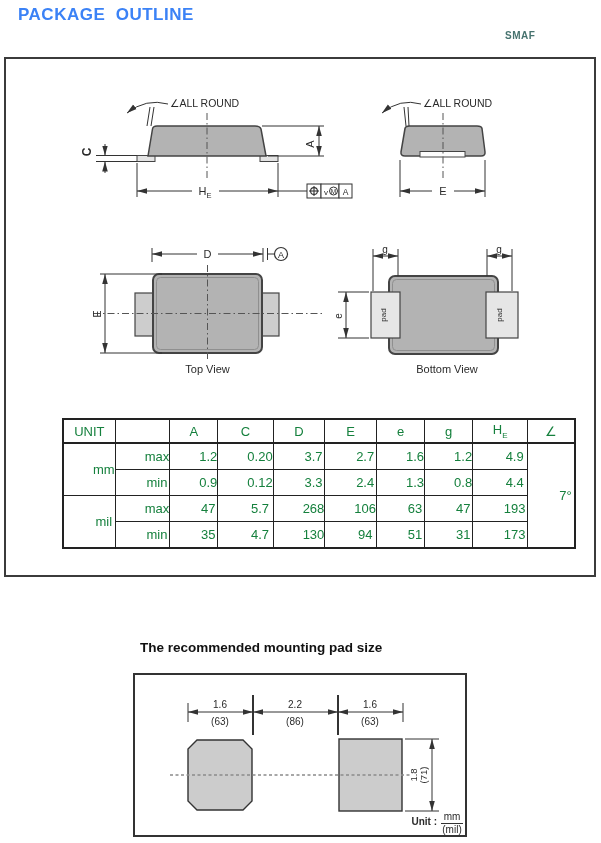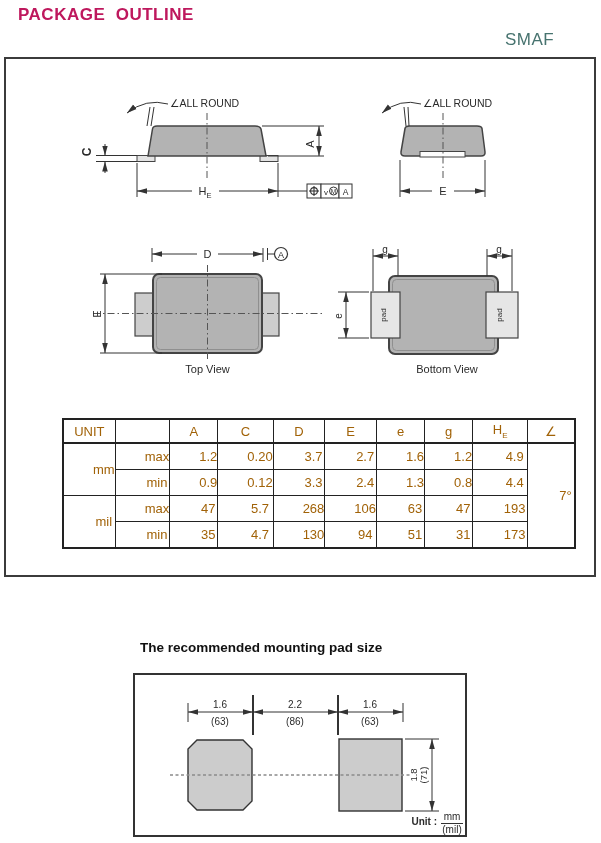--- a/index.html
+++ b/index.html
@@ -1,28 +1,28 @@
 <!DOCTYPE html>
 <html><head>
 <meta charset="utf-8">
 <style>
   html,body{margin:0;padding:0;background:#fff;}
   #page{position:relative;width:601px;height:843px;background:#ffffff;
         font-family:"Liberation Sans",sans-serif;color:#1a1a1a;overflow:hidden;}
   .doc-title{position:absolute;left:18px;top:5px;font-size:17px;font-weight:bold;
-             letter-spacing:.5px;white-space:pre;color:#be185d;}
+             letter-spacing:.5px;white-space:pre;color:#3b82f6;}
   .doc-subtitle{position:absolute;left:18px;top:29px;font-size:13.5px;font-weight:bold;color:#111;}
-  .pkg-code{position:absolute;left:505px;top:30px;font-size:17px;font-weight:normal;letter-spacing:.5px;}
+  .pkg-code{position:absolute;left:505px;top:30px;font-size:10px;font-weight:bold;letter-spacing:.5px;}
   svg{font-family:"Liberation Sans",sans-serif;}
   svg text{fill:#2a2a2a;}
   .outline-svg{position:absolute;left:4px;top:57px;}
   .pad-title{position:absolute;left:140px;top:640px;font-size:13.5px;font-weight:bold;color:#111;}
   .pad-svg{position:absolute;left:133px;top:673px;}
   .dim-table{position:absolute;left:62px;top:418px;border-collapse:collapse;
-             text-align:center;font-size:13px;color:#a16207;table-layout:fixed;}
+             text-align:center;font-size:13px;color:#15803d;table-layout:fixed;}
   .dim-table td{border:1px solid #222;padding:0;overflow:hidden;}
   .dim-table{border:2px solid #222;}
   .dim-table tr.hrow td{height:22px;border-bottom:2px solid #222;}
   .dim-table tr.drow td{height:25px;padding-left:29px;}
   .dim-table sub{font-size:8px;}
   .angle-cell{font-size:13px;}
 </style>
 </head>
 <body>
 

